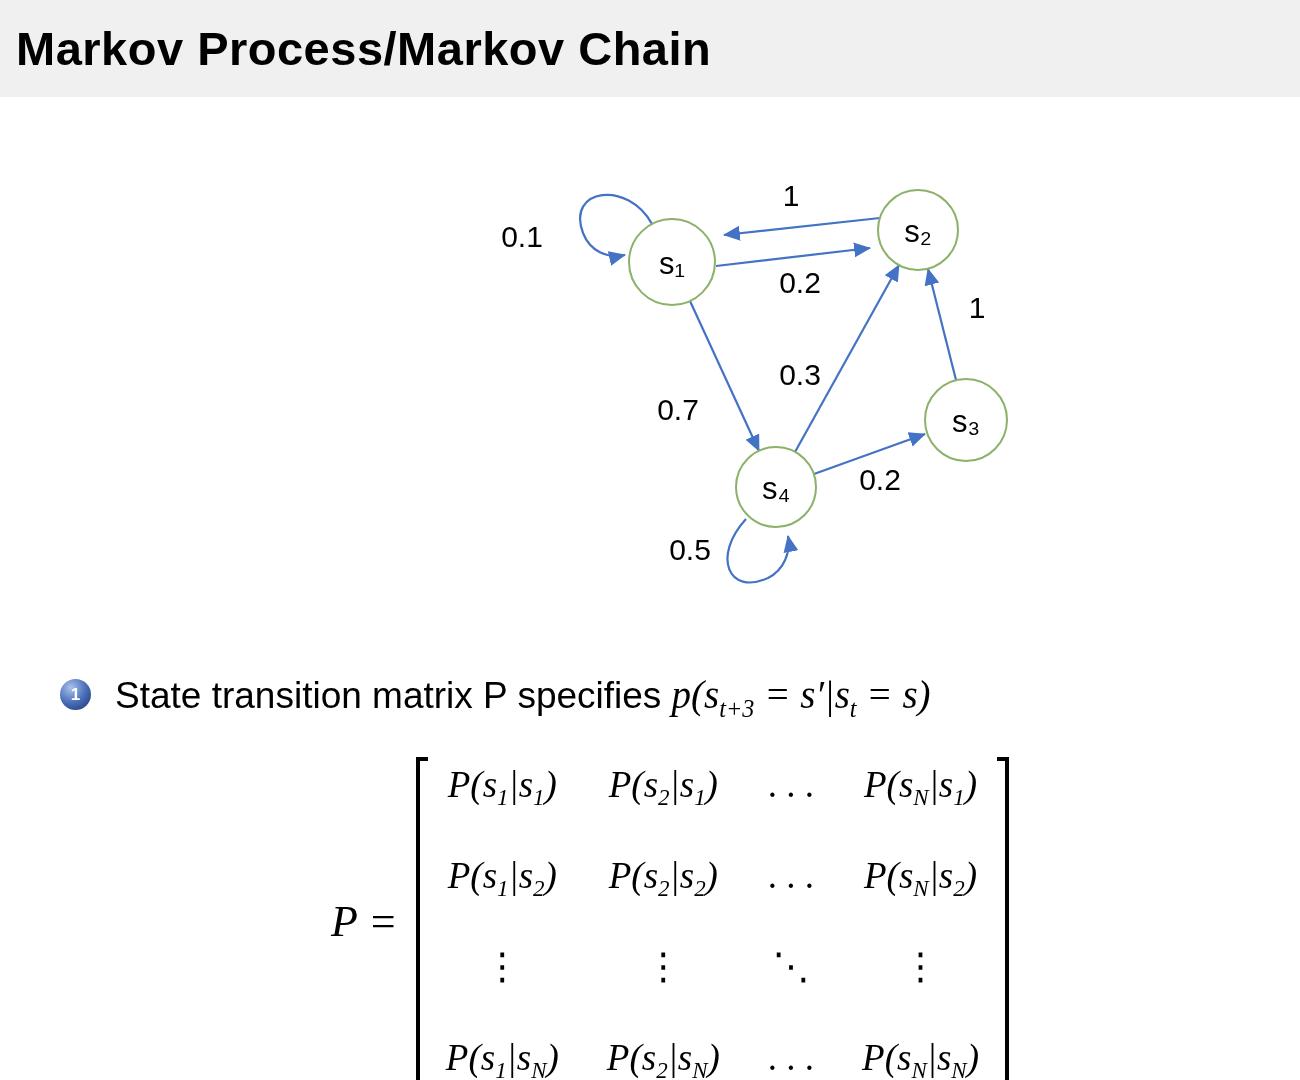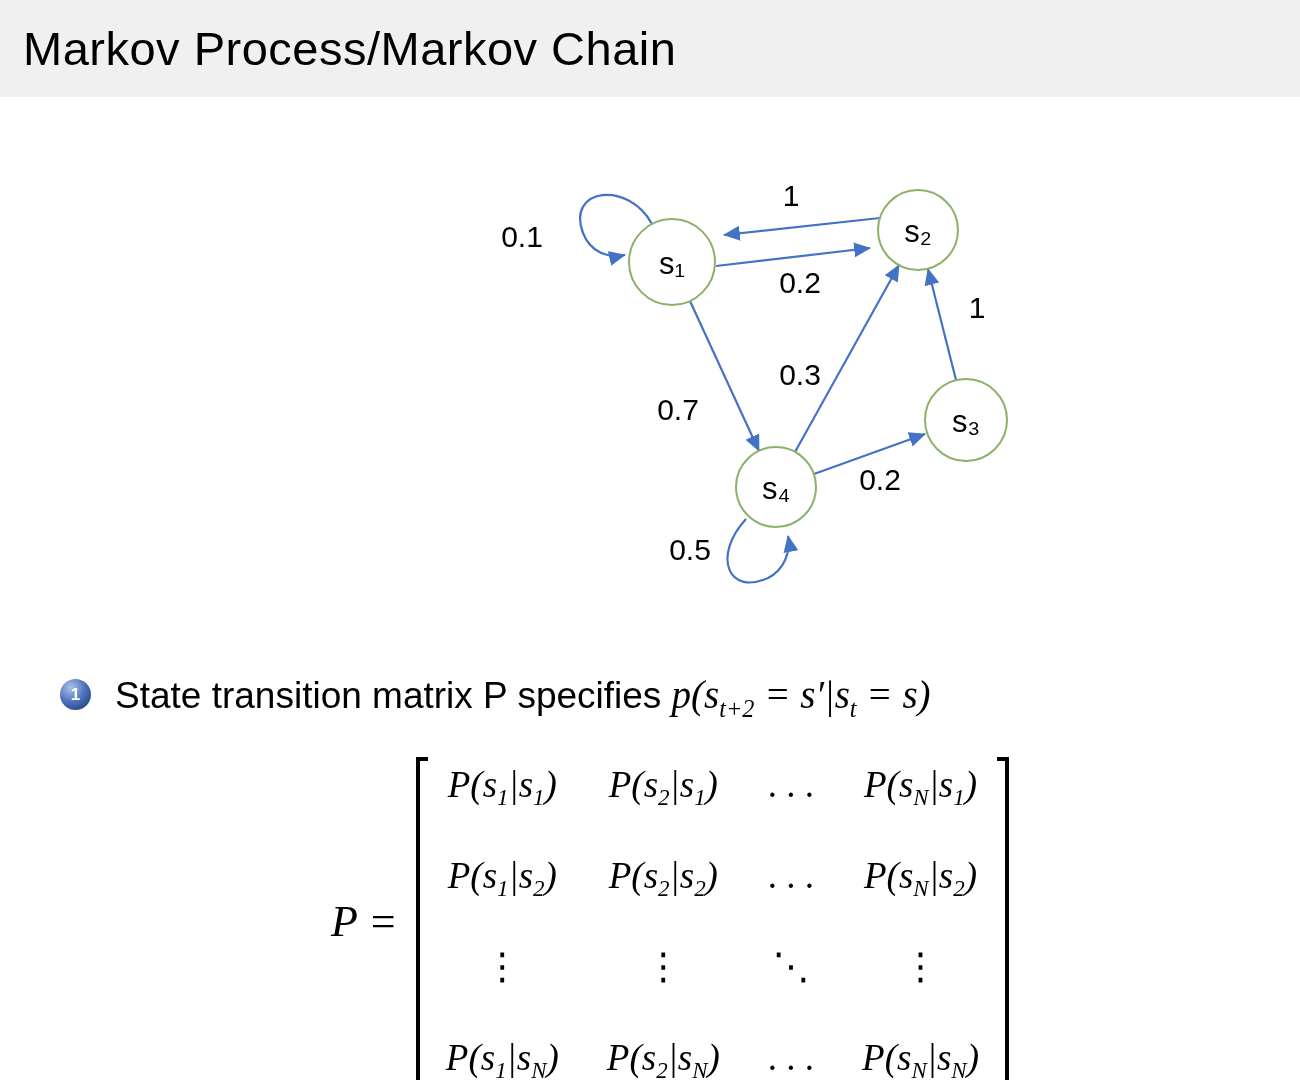--- a/index.html
+++ b/index.html
@@ -2,21 +2,21 @@
 <html><head>
 <meta charset="utf-8">
 <style>
   html,body{margin:0;padding:0;}
   body{
     width:1300px;height:1080px;background:#ffffff;color:#000;
     font-family:"Liberation Sans",sans-serif;overflow:hidden;position:relative;
   }
   .header{
     height:97px;background:#f0f0f0;display:flex;align-items:center;
-    padding-left:23px;box-sizing:border-box;
+    padding-left:16px;box-sizing:border-box;font-weight:bold;
   }
   .title{font-size:47px;letter-spacing:0.5px;}
   .diagram-wrap{margin-top:43px;}
   .node{fill:#ffffff;stroke:#8CB169;stroke-width:2;}
   .edge{stroke:#4472C4;stroke-width:2.2;fill:none;}
   .edge-label{font-size:30px;fill:#000;text-anchor:middle;font-family:"Liberation Sans",sans-serif;}
   .node-label{font-size:31px;fill:#000;text-anchor:middle;font-family:"Liberation Sans",sans-serif;}
   .bullet-row{margin-top:58px;padding-left:60px;display:flex;align-items:center;gap:24px;}
   .ball{
     width:31px;height:31px;border-radius:50%;flex:0 0 auto;
@@ -84,21 +84,21 @@
 
     <text class="node-label" x="672" y="134">s₁</text>
     <text class="node-label" x="918" y="102">s₂</text>
     <text class="node-label" x="966" y="292">s₃</text>
     <text class="node-label" x="776" y="359">s₄</text>
   </svg>
 </div>
 
 <div class="bullet-row">
   <div class="ball">1</div>
-  <div class="bullet-text"><span>State transition matrix P specifies </span><span class="math bullet-math">p(s<sub>t+2</sub> = s′|s<sub>t</sub> = s)</span></div>
+  <div class="bullet-text"><span>State transition matrix P specifies </span><span class="math bullet-math">p(s<sub>t+3</sub> = s′|s<sub>t</sub> = s)</span></div>
 </div>
 
 <div class="matrix-row">
   <div class="lhs math">P =</div>
   <div class="bracket left"></div>
   <div class="mgrid">
       <div class="mcell">P(s<sub>1</sub>|s<sub>1</sub>)</div>
       <div class="mcell">P(s<sub>2</sub>|s<sub>1</sub>)</div>
       <div class="mcell dots">. . .</div>
       <div class="mcell">P(s<sub>N</sub>|s<sub>1</sub>)</div>

